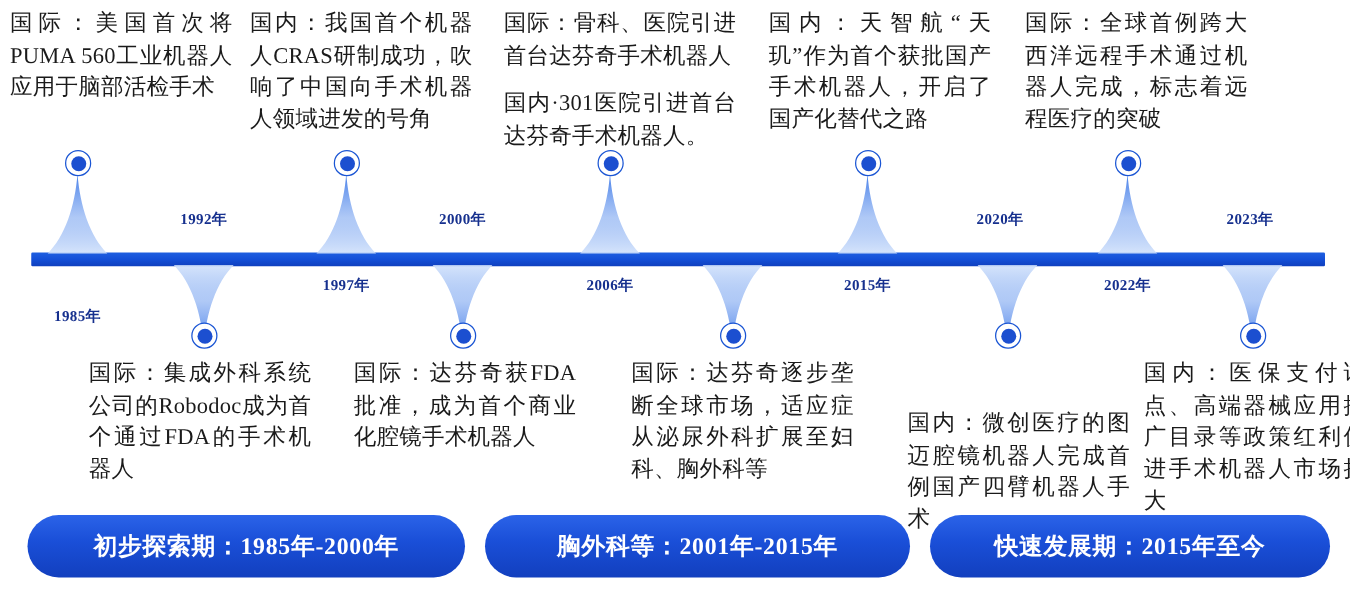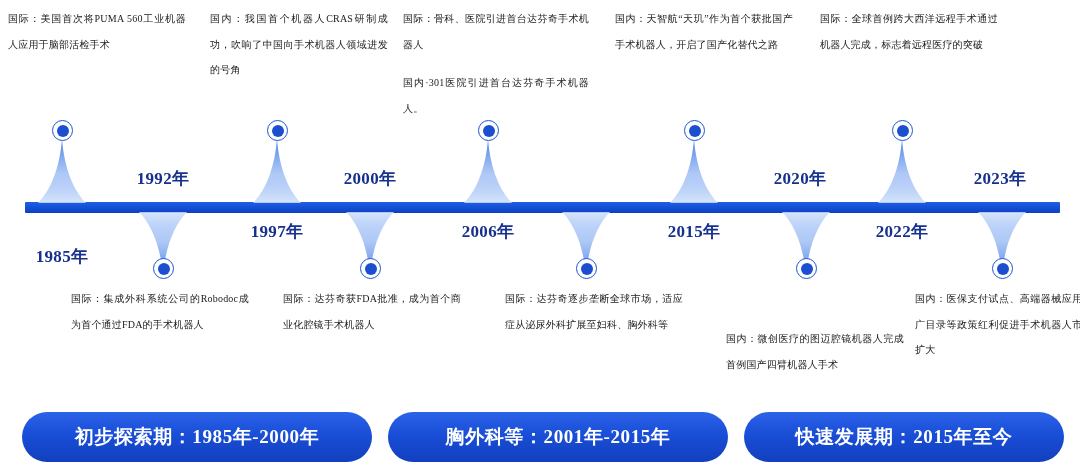--- a/index.html
+++ b/index.html
@@ -19,21 +19,21 @@
   #stage {
     position: absolute;
     left: 0; top: 0;
     width: 1080px;
     height: 472px;
   }
 
   
   .evt {
     position: absolute;
-    font-size: 10px;
+    font-size: 18px;
     line-height: 25.5px;
     color: #1a1a1a;
     letter-spacing: 0.2px;
     text-align: justify;
     font-family: "Liberation Serif", "DejaVu Serif", serif;
   }
   .evt p {
     margin: 0;
   }
   .evt p + p {
@@ -89,21 +89,21 @@
     height: 64px;
   }
   .flare-down {               
     top: 212px;
     height: 64px;
   }
 
   
   .year {
     position: absolute;
-    font-size: 17px;
+    font-size: 12px;
     font-weight: 700;
     color: #16308e;
     font-family: "Liberation Serif", "DejaVu Serif", serif;
     letter-spacing: 0.3px;
     white-space: nowrap;
     text-align: center;
   }
   .year-above { top: 167px; }
   .year-below { top: 220px; }
 
@@ -134,21 +134,21 @@
   }
 </style>
 </head>
 <body>
 
 <div id="stage">
 
   <div class="evt evt-top" style="left:8px;  width:178px;">
     <p>国际：美国首次将PUMA 560工业机器人应用于脑部活检手术</p>
   </div>
-  <div class="evt evt-top" style="left:200px; width:178px;margin-left:10px;">
+  <div class="evt evt-top" style="left:200px; width:178px;">
     <p>国内：我国首个机器人CRAS研制成功，吹响了中国向手术机器人领域进发的号角</p>
   </div>
   <div class="evt evt-top" style="left:403px; width:186px;">
     <p>国际：骨科、医院引进首台达芬奇手术机器人</p>
     <p>国内·301医院引进首台达芬奇手术机器人。</p>
   </div>
   <div class="evt evt-top" style="left:615px; width:178px;">
     <p>国内：天智航“天玑”作为首个获批国产手术机器人，开启了国产化替代之路</p>
   </div>
   <div class="evt evt-top" style="left:820px; width:178px;">

